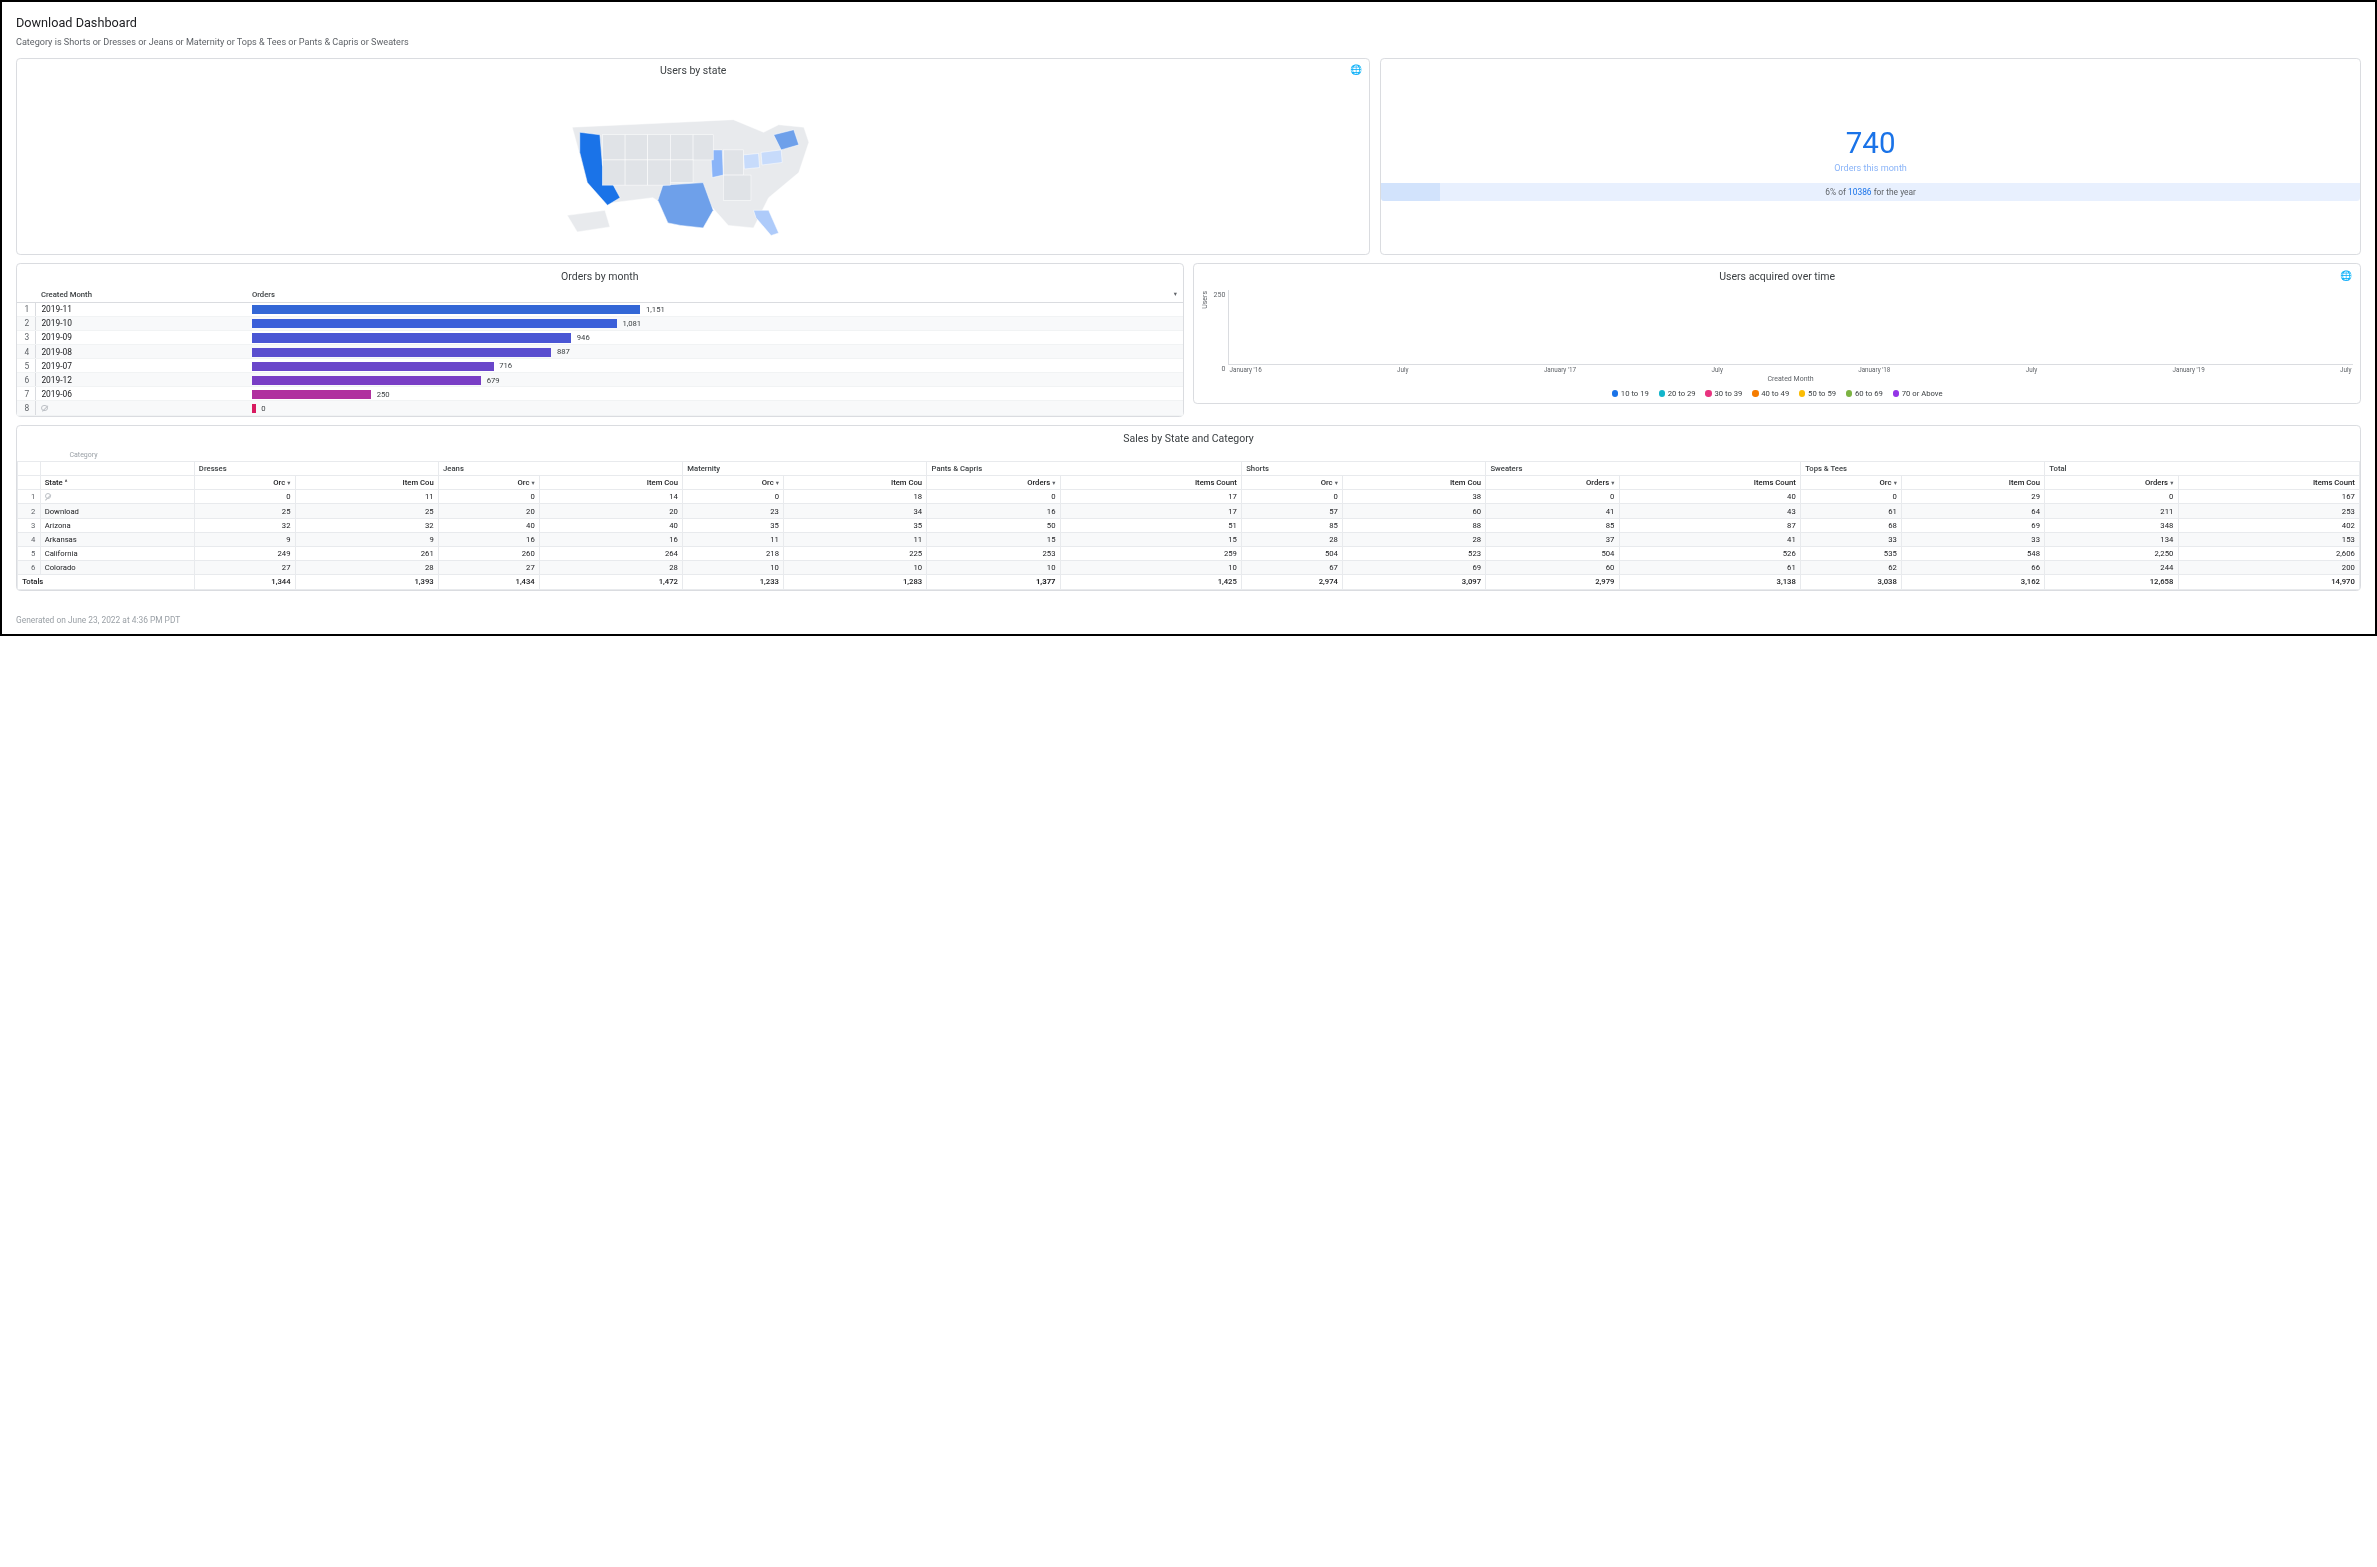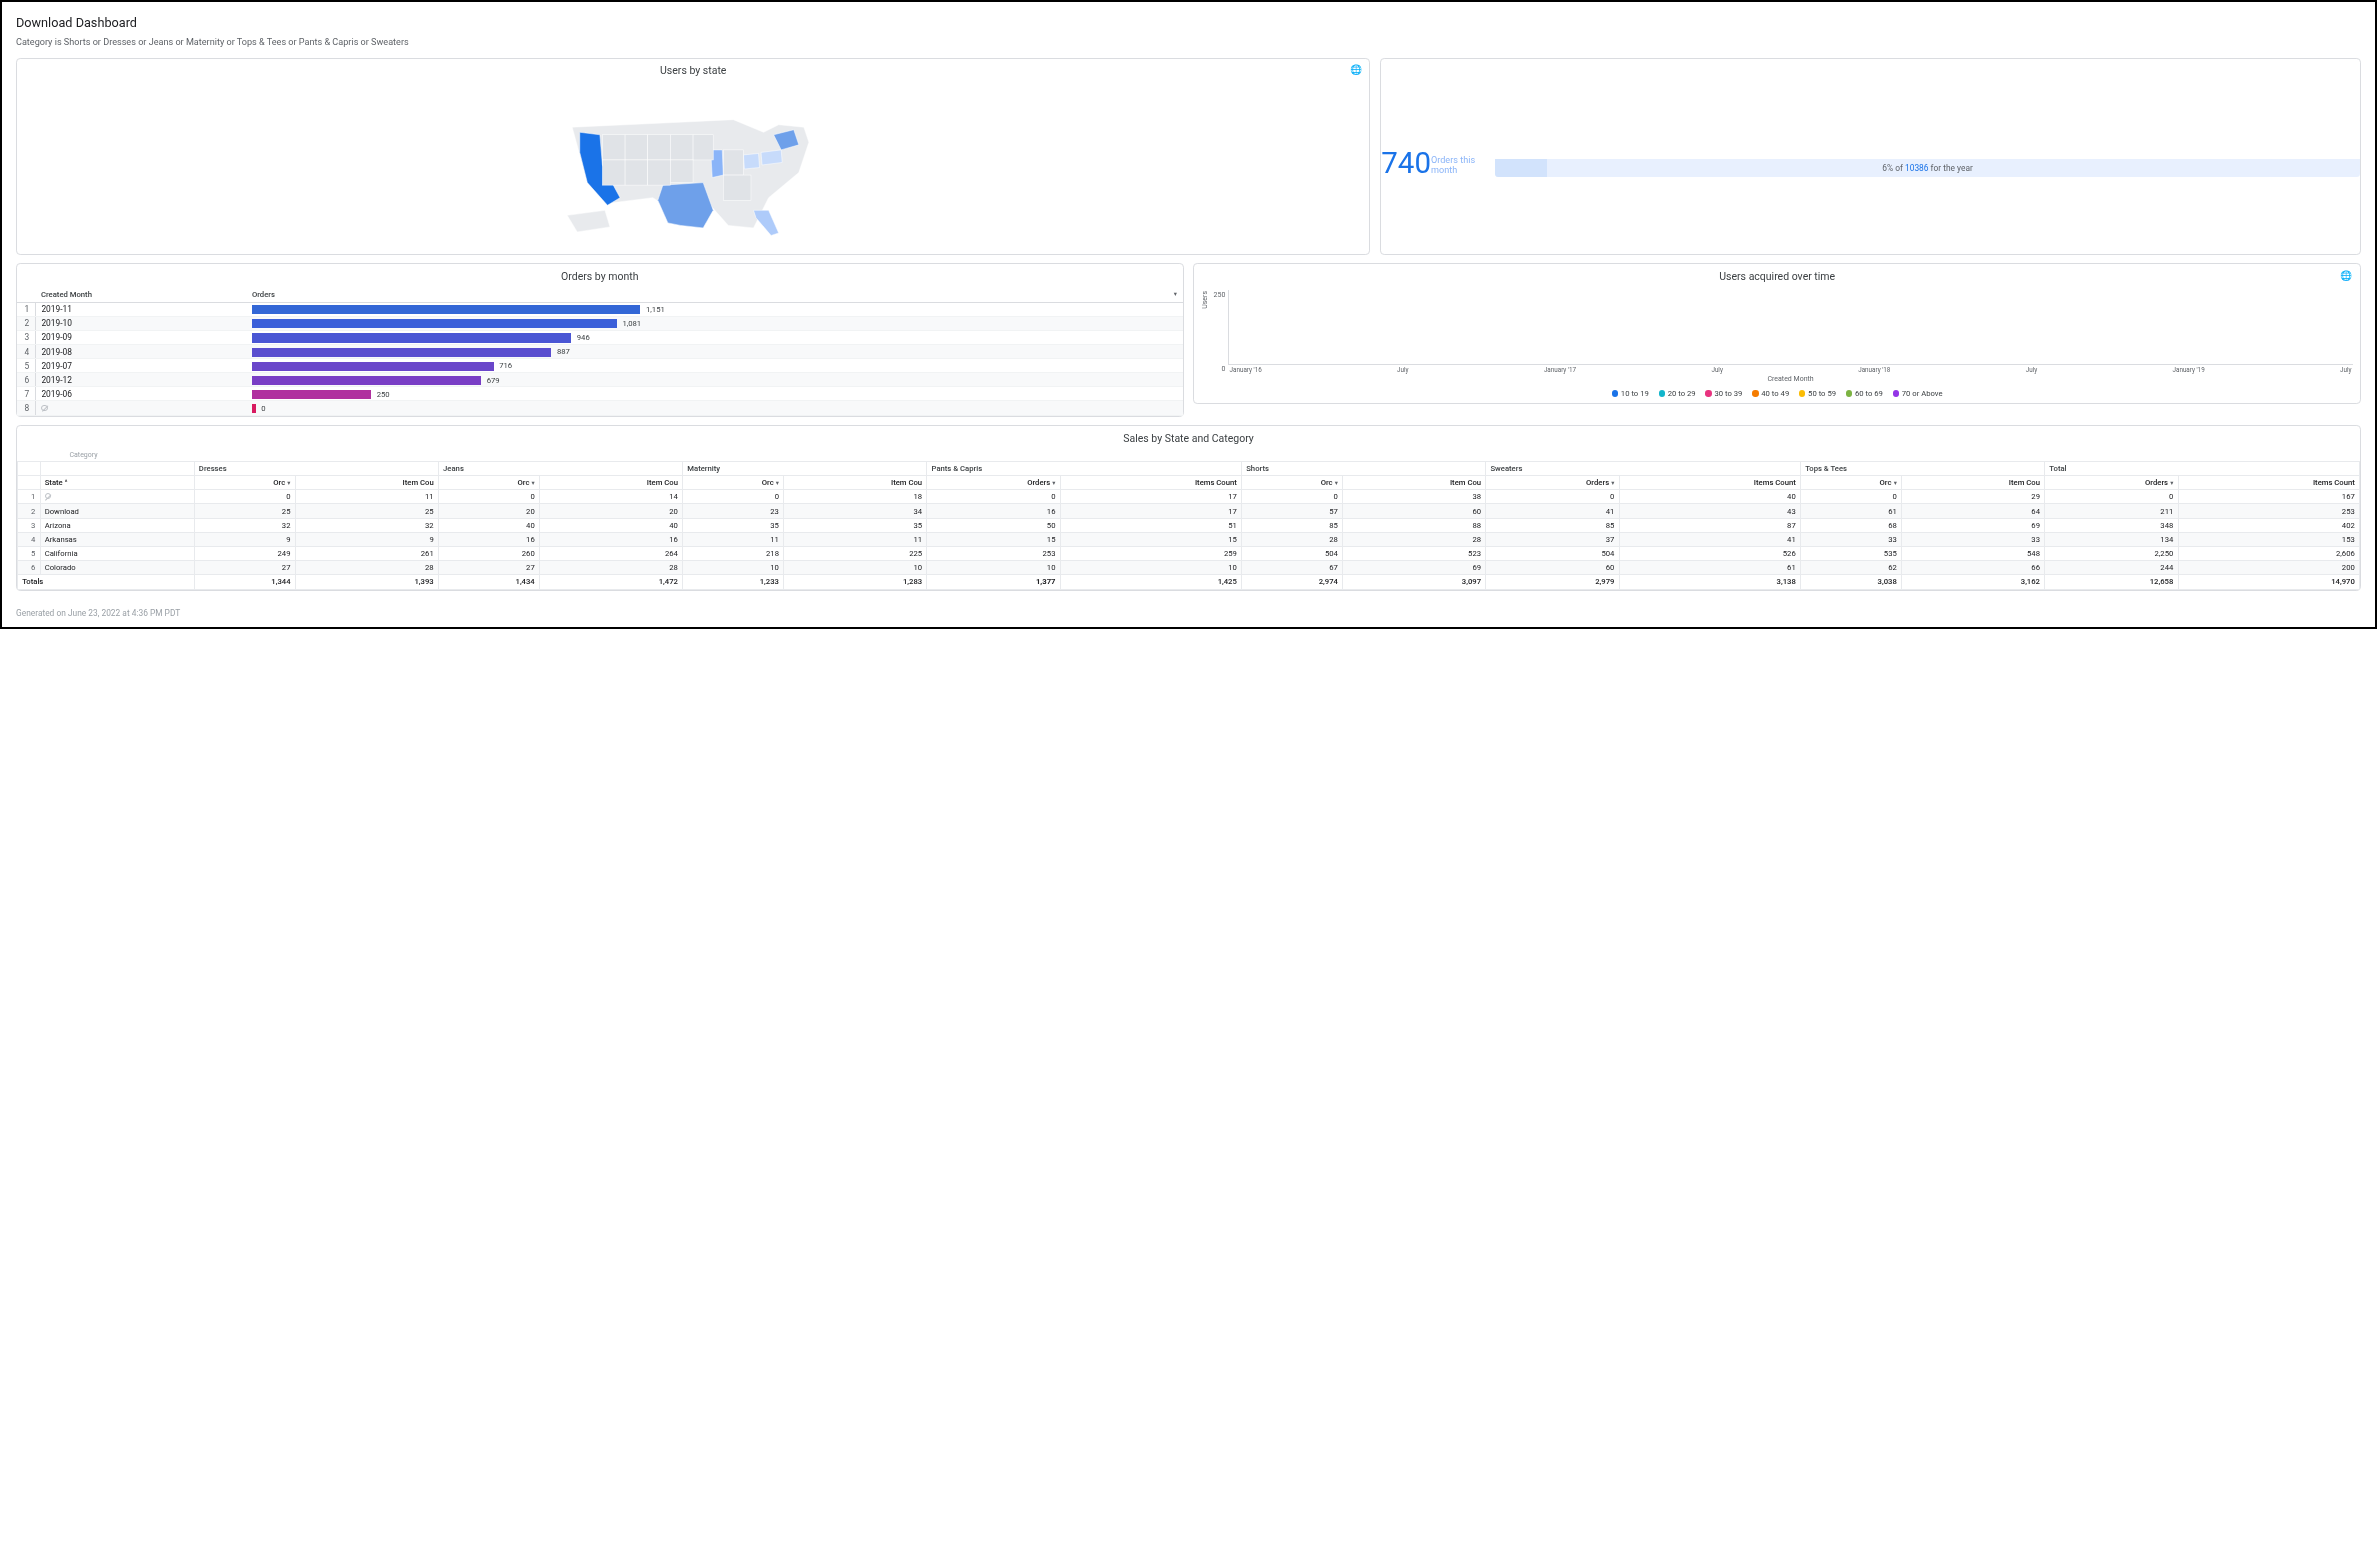--- a/index.html
+++ b/index.html
@@ -10,21 +10,21 @@
 
   .row { display: flex; gap: 9.8px; margin-bottom: 8.4px; }
   .card { border: 0.7px solid #dadce0; border-radius: 4.2px; background: #fff; position: relative; }
   .card-title { font-size: 10.5px; color: #3c4043; text-align: center; padding: 5.6px 0 4.2px; }
   .globe-icon { position: absolute; top: 5.6px; right: 7px; color: #9aa0a6; font-size: 9.8px; }
 
   
   .map-card { flex: 1 1 58%; height: 197px; display:flex; flex-direction:column; }
   .map-area { flex:1; display:flex; align-items:center; justify-content:center; }
   .right-col { flex: 1 1 42%; display:flex; flex-direction:column; gap: 8.4px; }
-  .kpi-card { display:flex; flex-direction:row; align-items:center; justify-content:center; padding: 14px 0 0; }
+  .kpi-card { display:flex; flex-direction:column; align-items:center; justify-content:center; padding: 14px 0 0; }
   .kpi-big { font-size: 29.5px; font-weight: 400; color: #1a73e8; }
   .kpi-label { font-size: 9.1px; color: #8ab4f8; margin-top: 2.8px; }
   .kpi-bar-wrap { width:100%; margin-top: 9.8px; }
   .kpi-bar-bg { background:#e8f0fe; height: 18.3px; width:100%; position:relative; border-radius: 0 0 3.5px 3.5px; display:flex; align-items:center; justify-content:center; font-size:8.4px; color:#5f6368;}
   .kpi-bar-fill { position:absolute; left:0; top:0; height:100%; background:#d2e3fc; border-radius: 0 0 0 3.5px; }
   .kpi-bar-text { position:relative; z-index:1; }
   .kpi-bar-text .pct { color:#5f6368; }
   .kpi-bar-text .total { color:#1a73e8; }
   .kpi2-big { font-size: 24px; color:#202124; }
   .kpi2-sub { font-size: 9.1px; color:#5f6368; margin-top: 2.8px; }
@@ -52,21 +52,21 @@
   .sales-table th, .sales-table td { border:0.7px solid #e8eaed; padding:2.1px 4.2px; text-align:right; white-space:nowrap; }
   .sales-table th { font-weight:500; background:#fff; }
   .sales-table .cat-row th { text-align:left; color:#3c4043; }
   .sales-table td.state { text-align:left; }
   .sales-table td.idx { text-align:right; width:22.5px; color:#5f6368; }
   .sales-table tr.data:nth-child(even) td { background:#f8f9fa; }
   .sales-table th .chev { font-size:6.3px; color:#5f6368; margin-left:2.1px; }
   .sales-table th .sort { font-size:6.3px; margin-left:2.1px; }
   .cat-label-row td { border:none; font-size:7px; color:#9aa0a6; text-align:left; padding-left:52px;}
   
-  .footer-note { font-size:8.4px; color:#9aa0a6; margin-top: 17px; }
+  .footer-note { font-size:8.4px; color:#9aa0a6; margin-top: 24px; }
 
   
   .uot-body { flex:1; padding: 2.8px 7px 1.4px 7px; display:flex; }
   .uot-yaxis { display:flex; flex-direction:column; justify-content:space-between; align-items:flex-end; font-size:7px; color:#5f6368; padding: 1.4px 2.8px 9.8px 0;}
   .uot-yaxis .ylabel { writing-mode: vertical-rl; transform: rotate(180deg); font-size:7px; color:#5f6368; align-self:center; margin-right:1.4px;}
   .uot-chart-col { flex:1; display:flex; flex-direction:column; }
   .uot-bars { flex:1; display:flex; align-items:flex-end; gap:1.4px; border-left:0.7px solid #dadce0; border-bottom:0.7px solid #dadce0; padding: 0 1.4px; min-height:49px;}
   .uot-bar { flex:1; display:flex; flex-direction:column-reverse; }
   .uot-seg { width:100%; }
   .uot-xaxis { display:flex; font-size:6.3px; color:#5f6368; margin-top:1.4px; justify-content:space-between; padding: 0 1.4px;}

